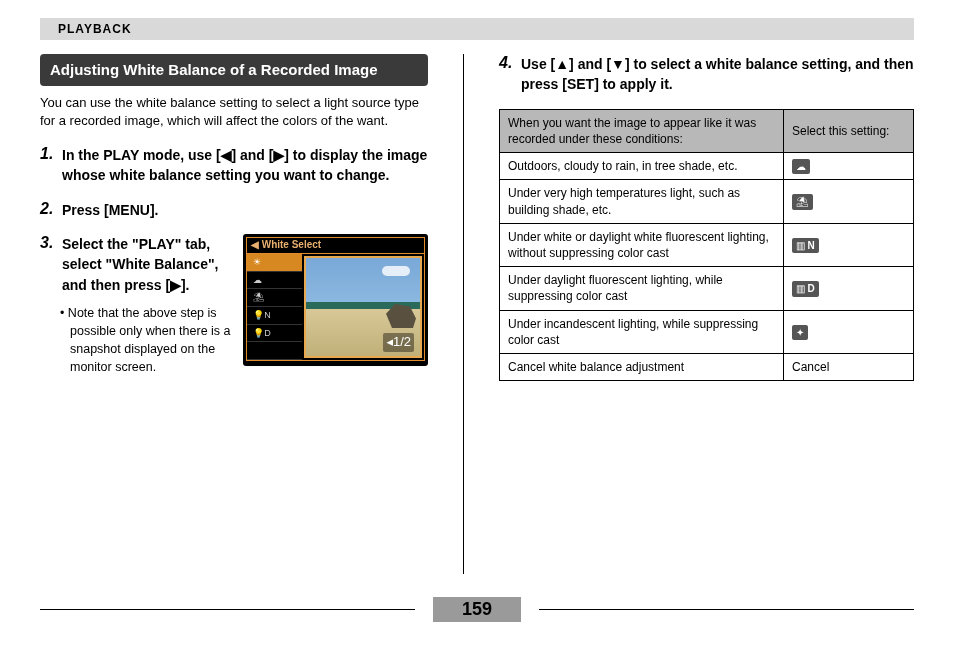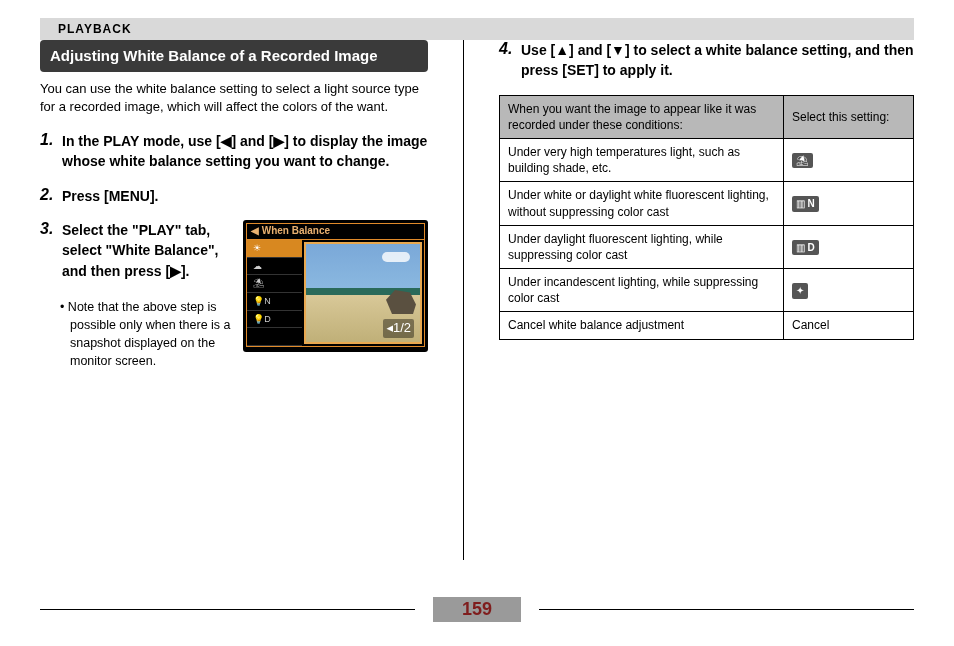--- a/index.html
+++ b/index.html
@@ -12,21 +12,21 @@
     color: #000;
     position: relative;
     padding: 18px 40px 18px 40px;
   }
   .header-band {
     background: #d9d9d9;
     height: 22px;
     display: flex;
     align-items: center;
     padding-left: 18px;
-    margin-bottom: 0;
+    margin-bottom: 14px;
   }
   .header-band .title {
     font-weight: bold;
     letter-spacing: 1px;
     font-size: 12px;
   }
   .columns {
     display: flex;
     height: 520px;
     gap: 13px;
@@ -77,21 +77,21 @@
     line-height: 1.45;
   }
   .step-body-row {
     display: flex;
     gap: 10px;
   }
   .step-text-col { flex: 1; }
   .note {
     font-weight: normal;
     font-size: 12.5px;
-    margin-top: 17px;
+    margin-top: 9px;
     margin-left: 8px;
     line-height: 1.45;
   }
   .note::before { content: "• "; margin-left: -10px; }
 
   
   .lcd {
     width: 185px;
     height: 132px;
     background: #000;
@@ -212,21 +212,21 @@
     display: flex;
     align-items: center;
   }
   .footer .rule {
     flex: 1;
     height: 1px;
     background: #000;
   }
   .footer .pagebox {
     background: #9a9a9a;
-    color: #7f1d1d;
+    color: #000000;
     font-weight: bold;
     font-size: 18px;
     padding: 2px 29px;
     margin: 0 18px;
   }
 
   .glyph { font-family: "Arial Unicode MS", Arial, sans-serif; }
 </style>
 </head>
 <body>
@@ -253,21 +253,21 @@
         <span class="step-num">3.</span>
         <div class="step-body">
           <div class="step-body-row">
             <div class="step-text-col">
               <div>Select the "PLAY" tab, select "White Balance", and then press [▶].</div>
               <div class="note">Note that the above step is possible only when there is a snapshot displayed on the monitor screen.</div>
             </div>
             <div class="lcd">
               <div class="lcd-top">
                 <span class="tri-left glyph">◀</span>
-                <span>When Balance</span>
+                <span>White Select</span>
               </div>
               <div class="lcd-body">
                 <div class="lcd-menu">
                   <div class="lcd-menu-item sel">
                       <span class="glyph">☀</span>
                     </div>
                   <div class="lcd-menu-item">
                       <span class="glyph">☁</span>
                     </div>
                   <div class="lcd-menu-item">
@@ -310,20 +310,26 @@
 
     <table class="wb">
       <thead>
         <tr>
           <th>When you want the image to appear like it was recorded under these conditions:</th>
           <th class="setting-cell">Select this setting:</th>
         </tr>
       </thead>
       <tbody>
         <tr>
+          <td>Outdoors, cloudy to rain, in tree shade, etc.</td>
+          <td class="setting-cell"><span class="icon-chip">
+                <span class="glyph">☁</span>
+              </span></td>
+        </tr>
+        <tr>
           <td>Under very high temperatures light, such as building shade, etc.</td>
           <td class="setting-cell"><span class="icon-chip">
                 <span class="glyph">⛱</span>
               </span></td>
         </tr>
         <tr>
           <td>Under white or daylight white fluorescent lighting, without suppressing color cast</td>
           <td class="setting-cell"><span class="icon-chip">
                 <span class="glyph">▥</span>
                 <b>N</b>

